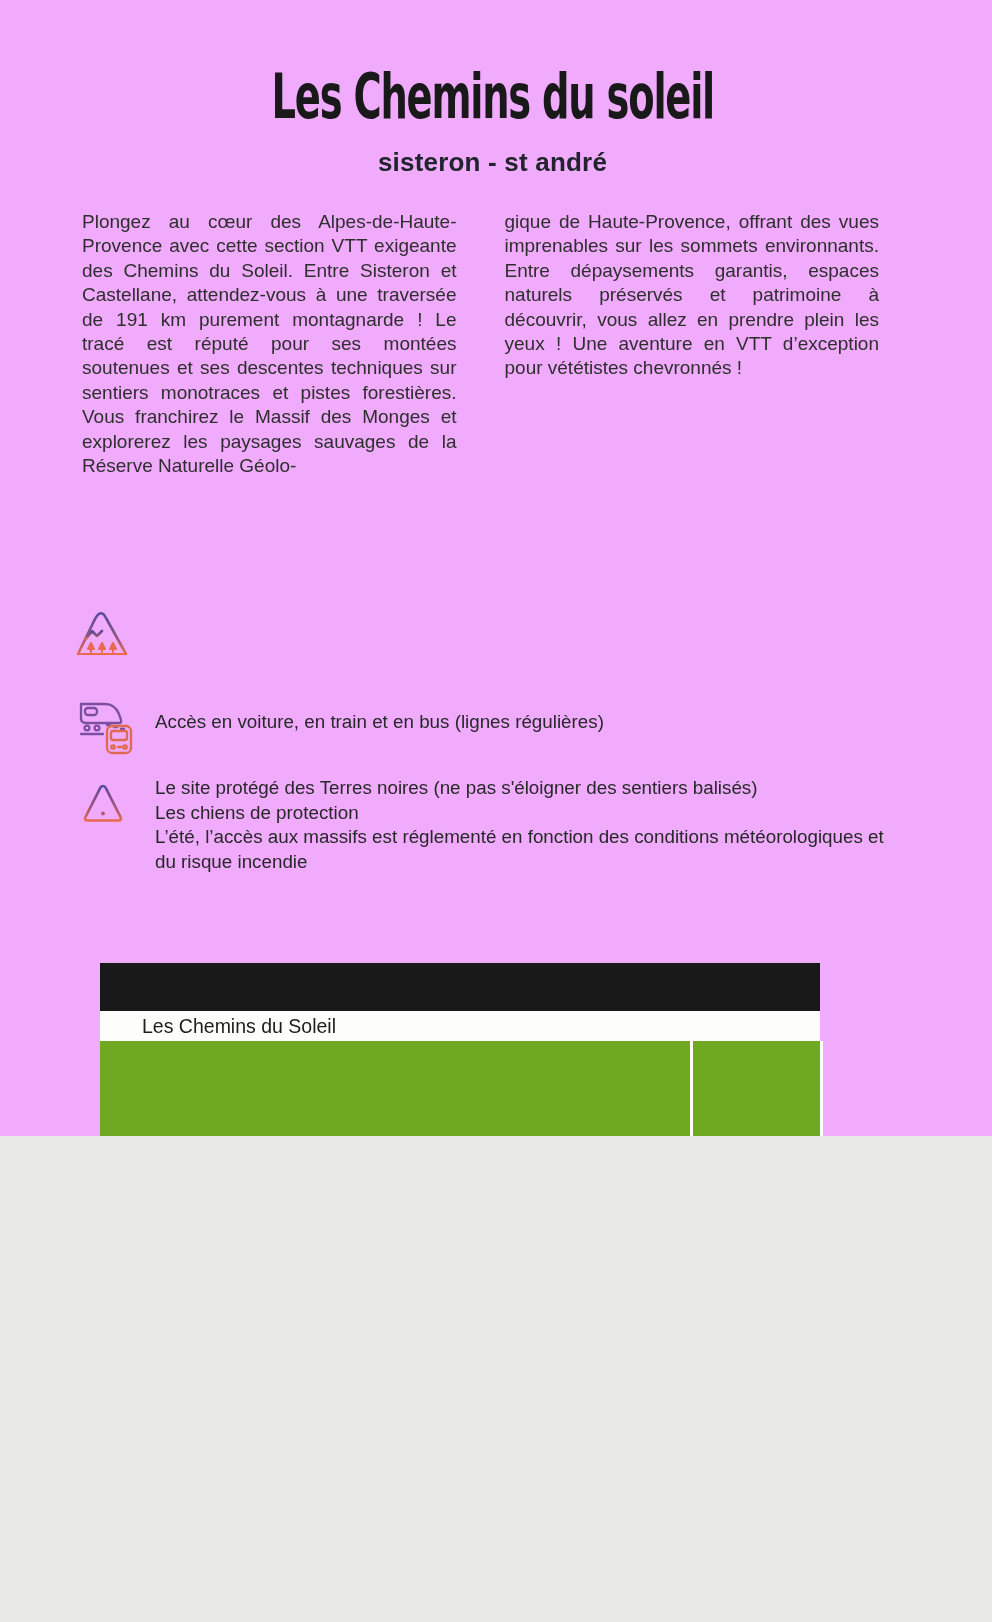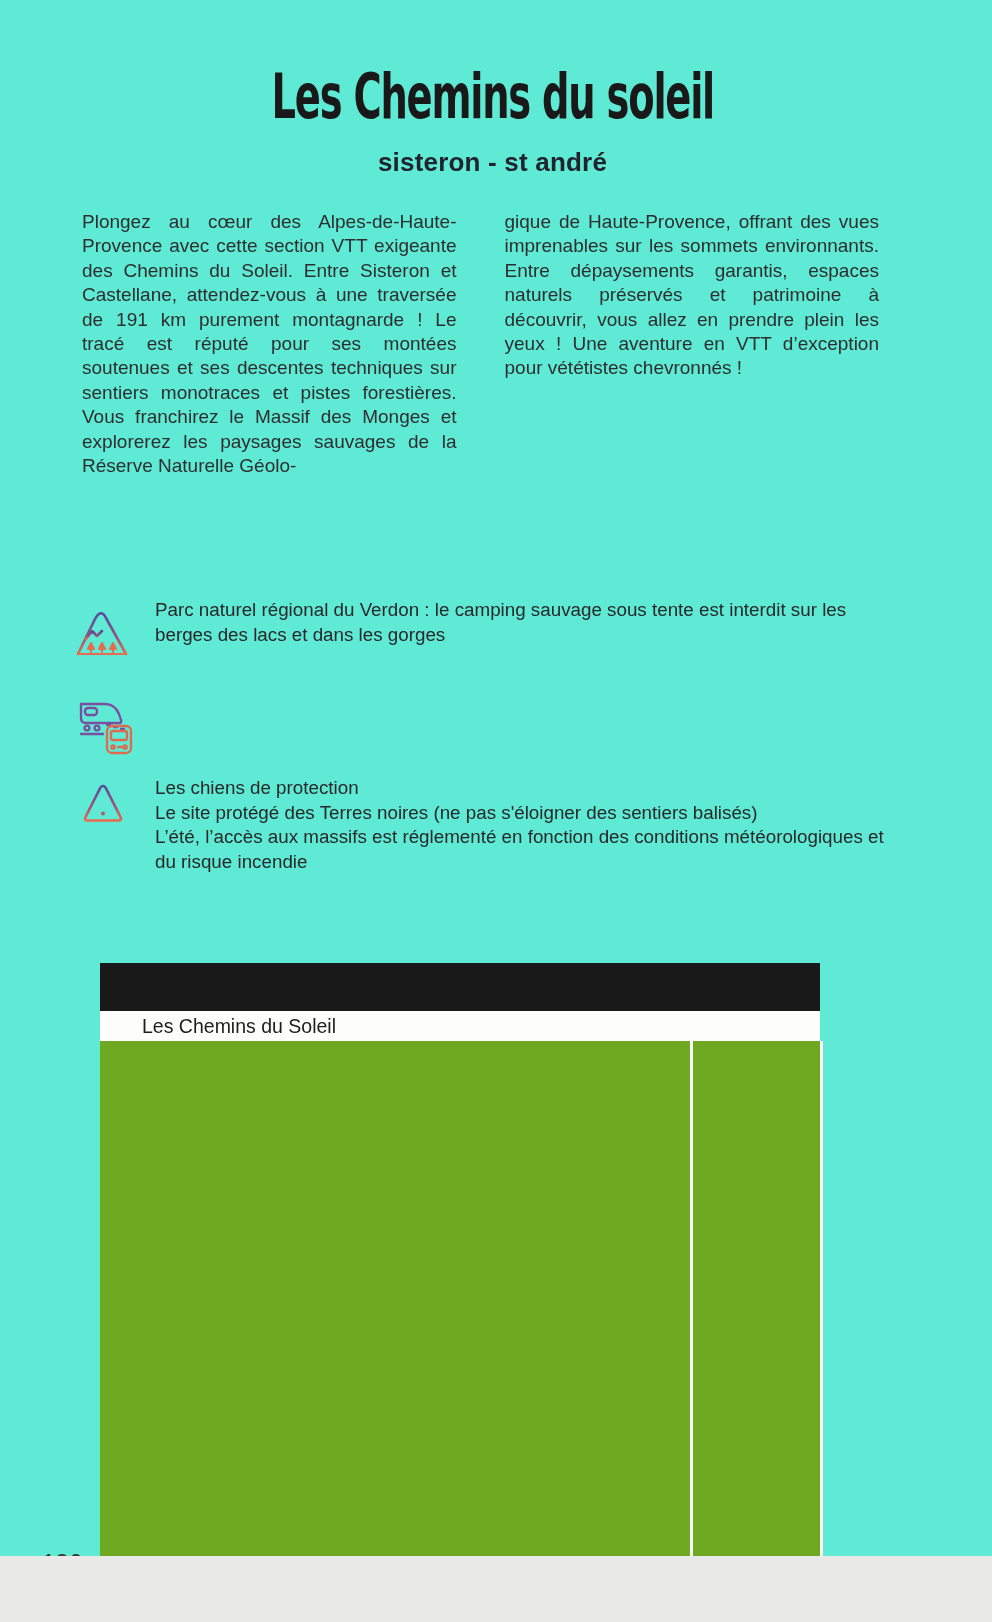--- a/index.html
+++ b/index.html
@@ -1,19 +1,19 @@
 <!DOCTYPE html>
 <html lang="fr"><head>
 <meta charset="utf-8">
 <style>
   * { margin:0; padding:0; box-sizing:border-box; }
   html,body { background:#e9e9e7; }
   .page {
-    position:relative; width:992px; height:1556px;
-    background:#5eead4; overflow:hidden;
+    position:relative; width:992px; height:1136px;
+    background:#f0abfc; overflow:hidden;
     font-family:"Liberation Sans", sans-serif; color:#2d2d2d;
   }
 
   
   .photo-strip {
     position:absolute; left:985px; top:83px; width:7px; height:1447px;
     background:linear-gradient(180deg,
       #cdbb a0 0%, #cbb89e 0%, #c2b098 9%,
       #8a8a84 14%, #55606a 18%,
       #4a473f 24%, #3b3a33 30%, #413f38 35%,
@@ -110,62 +110,64 @@
       </g>
       <g fill="none" stroke="#e86a4f" stroke-width="2" stroke-linecap="round" stroke-linejoin="round">
         <path d="M4 53 H52"></path>
         <path d="M17 51 v-5 M14 48 l3 -6 3 6 Z"></path>
         <path d="M28 51 v-5 M25 48 l3 -6 3 6 Z"></path>
         <path d="M39 51 v-5 M36 48 l3 -6 3 6 Z"></path>
       </g>
     </svg>
   </div>
   <div class="info-text" id="it1">
-    <div>Parc naturel régional du Verdon : le camping sauvage sous tente est interdit sur les berges des lacs et dans les gorges</div>
   </div>
 
   <div class="info-icon" id="ic2">
     <svg width="60" height="64" viewBox="0 0 60 64">
       <g fill="none" stroke="#7b4fa0" stroke-width="2.3" stroke-linecap="round" stroke-linejoin="round">
         <path d="M5 12 h24 q10 0 14 10 l2 6 q1 3 -2 3 H10 q-5 0 -5 -5 Z"></path>
         <rect x="9" y="16" width="12" height="7" rx="3"></rect>
         <circle cx="11" cy="36" r="2.4"></circle>
         <circle cx="21" cy="36" r="2.4"></circle>
         <path d="M31 33 h3 M38 35 h3 M45 37 h3"></path>
         <path d="M5 42 h22"></path>
       </g>
       <g fill="none" stroke="#e06a50" stroke-width="2.3" stroke-linecap="round" stroke-linejoin="round">
         <rect x="31" y="34" width="24" height="27" rx="5"></rect>
         <rect x="35" y="39" width="16" height="9" rx="2"></rect>
         <circle cx="37" cy="55" r="1.7"></circle>
         <circle cx="49" cy="55" r="1.7"></circle>
         <path d="M42 55 h3"></path>
       </g>
     </svg>
+  </div>
+  <div class="info-text" id="it2">
+    <div>Accès en voiture, en train et en bus (lignes régulières)</div>
   </div>
 
   <div class="info-icon" id="ic3">
     <svg width="42" height="44" viewBox="0 0 42 44">
       <defs>
         <linearGradient id="g3" x1="0" y1="0" x2="0" y2="1">
           <stop offset="0" stop-color="#5a4a9c"></stop>
             <stop offset="0.6" stop-color="#a05577"></stop>
             <stop offset="1" stop-color="#e86a4f"></stop>
         </linearGradient>
       </defs>
       <g fill="none" stroke="url(#g3)" stroke-width="2.7" stroke-linecap="round" stroke-linejoin="round">
         <path d="M21 4 Q22.8 4 23.8 6 L38.5 35 Q40 38.5 36.5 38.5 H5.5 Q2 38.5 3.5 35 L18.2 6 Q19.2 4 21 4 Z"></path>
         <path d="M21 15 v11"></path>
       </g>
       <circle cx="21" cy="31.5" r="1.9" fill="#b05a68"></circle>
     </svg>
   </div>
   <div class="info-text" id="it3">
+    <div>Le site protégé des Terres noires (ne pas s'éloigner des sentiers balisés)</div>
     <div>Les chiens de protection</div>
-    <div>Le site protégé des Terres noires (ne pas s'éloigner des sentiers balisés)</div>
     <div>L’été, l’accès aux massifs est réglementé en fonction des conditions météorologiques et du risque incendie</div>
   </div>
 
   <div class="table">
     <div class="thead">
       <div class="c num">N°</div>
       <div class="c name">Nom du circuit</div>
       <div class="c km">Km</div>
       <div class="c dpd">D+/D-</div>
       <div class="c duree th-duree">

